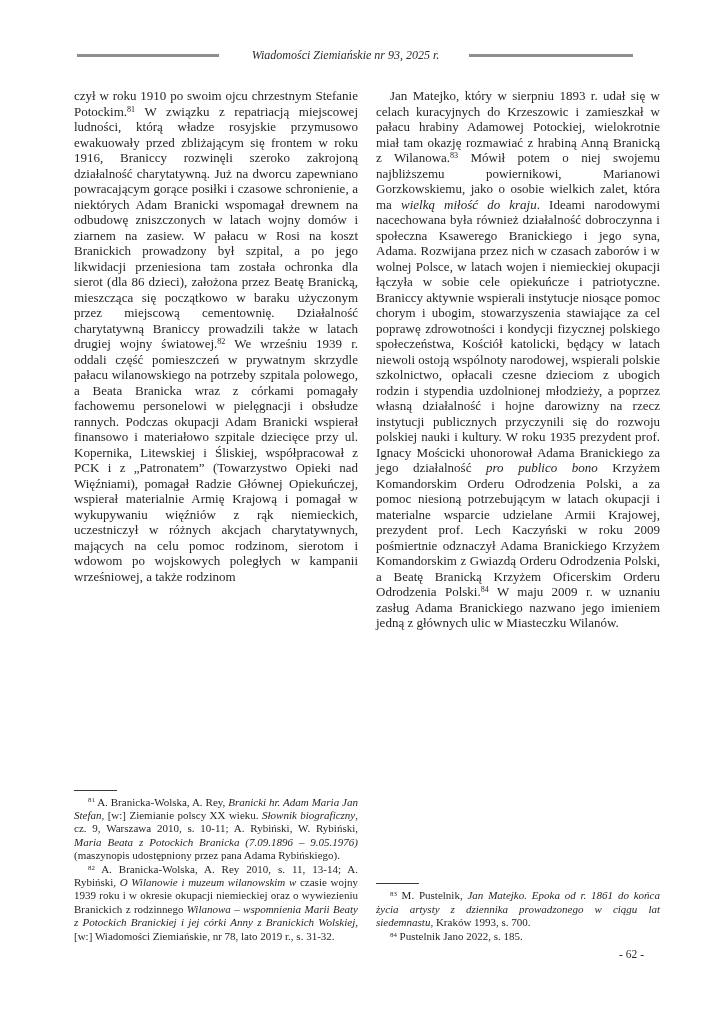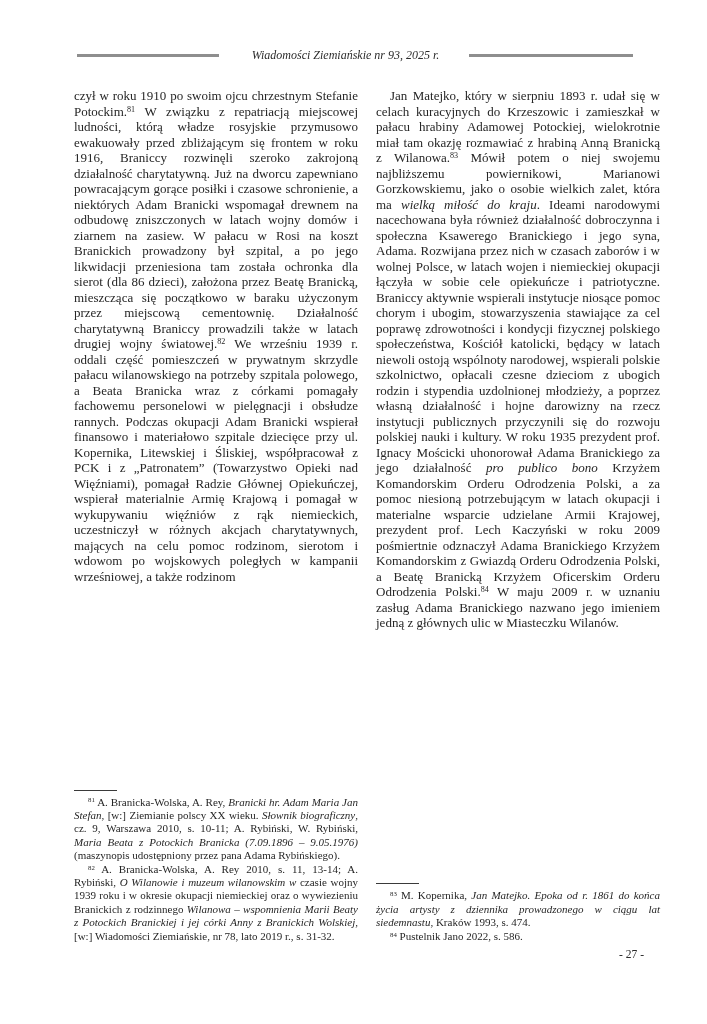--- a/index.html
+++ b/index.html
@@ -94,23 +94,23 @@
       </div>
     </div>
 
     <div class="column">
       <div>
           <p class="para indent"><span>Jan Matejko, który w sierpniu 1893 r. udał się w celach kuracyjnych do Krzeszowic i zamieszkał w pałacu hrabiny Adamowej Potockiej, wielokrotnie miał tam okazję rozmawiać z hrabiną Anną Branicką z Wilanowa.</span><sup>83</sup><span> Mówił potem o niej swojemu najbliższemu powiernikowi, Marianowi Gorzkowskiemu, jako o osobie wielkich zalet, która ma </span><span class="it">wielką miłość do kraju</span><span>. Ideami narodowymi nacechowana była również działalność dobroczynna i społeczna Ksawerego Branickiego i jego syna, Adama. Rozwijana przez nich w czasach zaborów i w wolnej Polsce, w latach wojen i niemieckiej okupacji łączyła w sobie cele opiekuńcze i patriotyczne. Braniccy aktywnie wspierali instytucje niosące pomoc chorym i ubogim, stowarzyszenia stawiające za cel poprawę zdrowotności i kondycji fizycznej polskiego społeczeństwa, Kościół katolicki, będący w latach niewoli ostoją wspólnoty narodowej, wspierali polskie szkolnictwo, opłacali czesne dzieciom z ubogich rodzin i stypendia uzdolnionej młodzieży, a poprzez własną działalność i hojne darowizny na rzecz instytucji publicznych przyczynili się do rozwoju polskiej nauki i kultury. W roku 1935 prezydent prof. Ignacy Mościcki uhonorował Adama Branickiego za jego działalność </span><span class="it">pro publico bono</span><span> Krzyżem Komandorskim Orderu Odrodzenia Polski, a za pomoc niesioną potrzebującym w latach okupacji i materialne wsparcie udzielane Armii Krajowej, prezydent prof. Lech Kaczyński w roku 2009 pośmiertnie odznaczył Adama Branickiego Krzyżem Komandorskim z Gwiazdą Orderu Odrodzenia Polski, a Beatę Branicką Krzyżem Oficerskim Orderu Odrodzenia Polski.</span><sup>84</sup><span> W maju 2009 r. w uznaniu zasług Adama Branickiego nazwano jego imieniem jedną z głównych ulic w Miasteczku Wilanów.</span></p>
         </div>
       <div class="footnote-block">
         <div class="fn-rule"></div>
         <div>
-            <p class="footnote"><sup>83</sup><span> M. Kopernika, </span><span class="it">Jan Matejko. Epoka od r. 1861 do końca życia artysty z dziennika prowadzonego w ciągu lat siedemnastu</span><span>, Kraków 1993, s. 474.</span></p>
-            <p class="footnote"><sup>84</sup><span> Pustelnik Jano 2022, s. 586.</span></p>
+            <p class="footnote"><sup>83</sup><span> M. Pustelnik, </span><span class="it">Jan Matejko. Epoka od r. 1861 do końca życia artysty z dziennika prowadzonego w ciągu lat siedemnastu</span><span>, Kraków 1993, s. 700.</span></p>
+            <p class="footnote"><sup>84</sup><span> Pustelnik Jano 2022, s. 185.</span></p>
           </div>
       </div>
     </div>
 
   </div>
 
-  <div class="page-number">- 27 -</div>
+  <div class="page-number">- 62 -</div>
 
 </div>
 
 </body></html>

